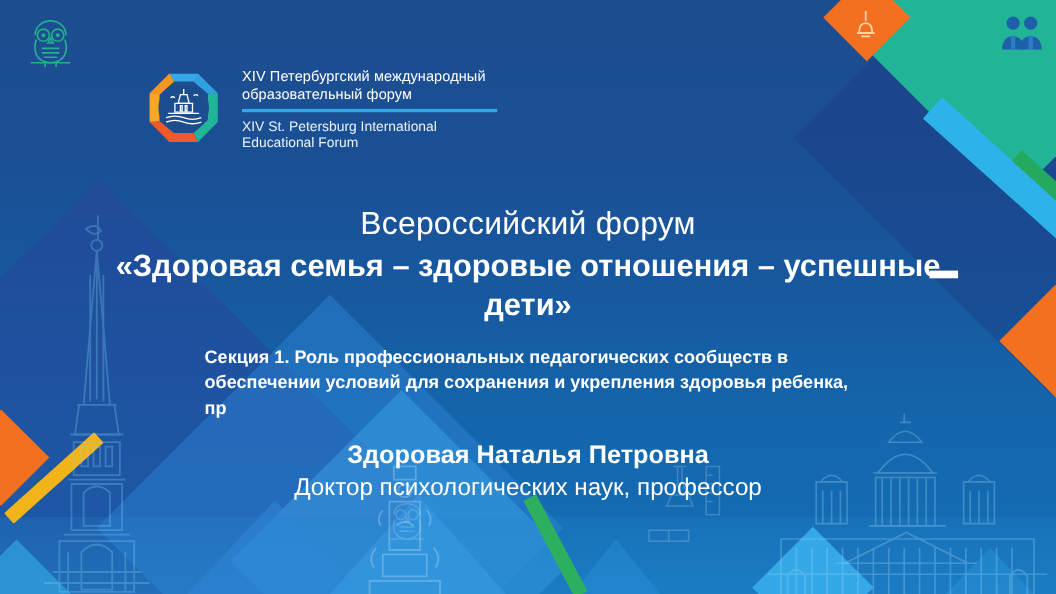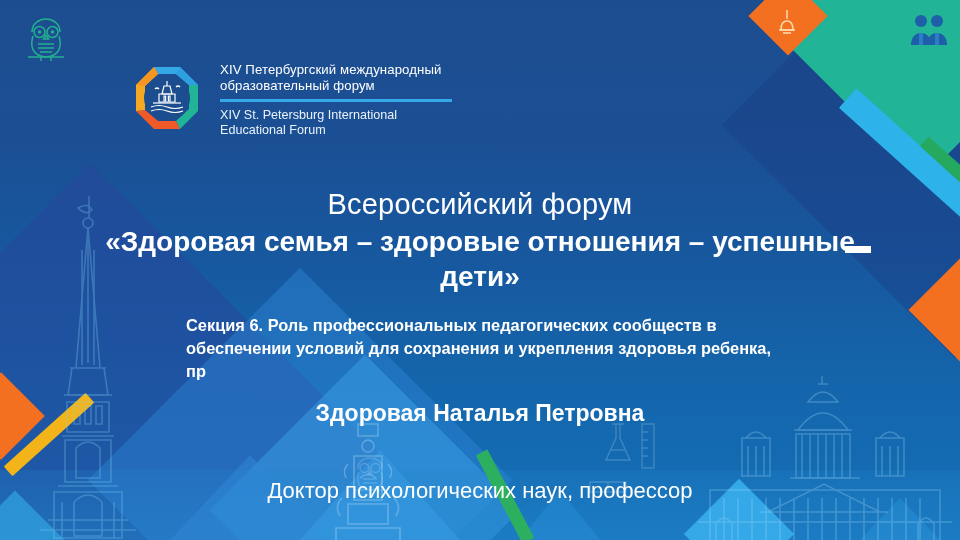--- a/index.html
+++ b/index.html
@@ -97,21 +97,21 @@
     color:#ffffff;font-size:28px;line-height:35px;font-weight:bold;
     letter-spacing:0;margin-top:2px;
     padding:0 90px;
   }
   #section{
     position:absolute;left:186px;top:314px;width:600px;text-align:left;
     color:#ffffff;font-size:16.4px;line-height:23px;font-weight:bold;
   }
   #speaker{position:absolute;left:0;top:398px;width:960px;text-align:center;}
   .sp-name{color:#ffffff;font-size:23px;line-height:30px;font-weight:bold;}
-  .sp-role{color:#ffffff;font-size:22px;line-height:30px;font-weight:400;margin-top:48px;}
+  .sp-role{color:#ffffff;font-size:22px;line-height:30px;font-weight:400;}
 
   .faint{opacity:.30;}
   .faint2{opacity:.22;}
 </style>
 </head>
 <body>
 
 <div id="slide">
 
   <div class="panel-right-dark"></div>
@@ -297,20 +297,20 @@
       <div class="logo-en">XIV St. Petersburg International
 Educational Forum</div>
     </div>
   </div>
 
   <div id="main">
     <div class="t-forum">Всероссийский форум</div>
     <div class="t-title">«Здоровая семья – здоровые отношения – успешные дети»</div>
   </div>
 
-  <div id="section">Секция 6. Роль профессиональных педагогических сообществ в обеспечении условий для сохранения и укрепления здоровья ребенка, пр</div>
+  <div id="section">Секция 1. Роль профессиональных педагогических сообществ в обеспечении условий для сохранения и укрепления здоровья ребенка, пр</div>
 
   <div id="speaker">
     <div class="sp-name">Здоровая Наталья Петровна</div>
     <div class="sp-role">Доктор психологических наук, профессор</div>
   </div>
 
 </div>
 
 </body></html>

